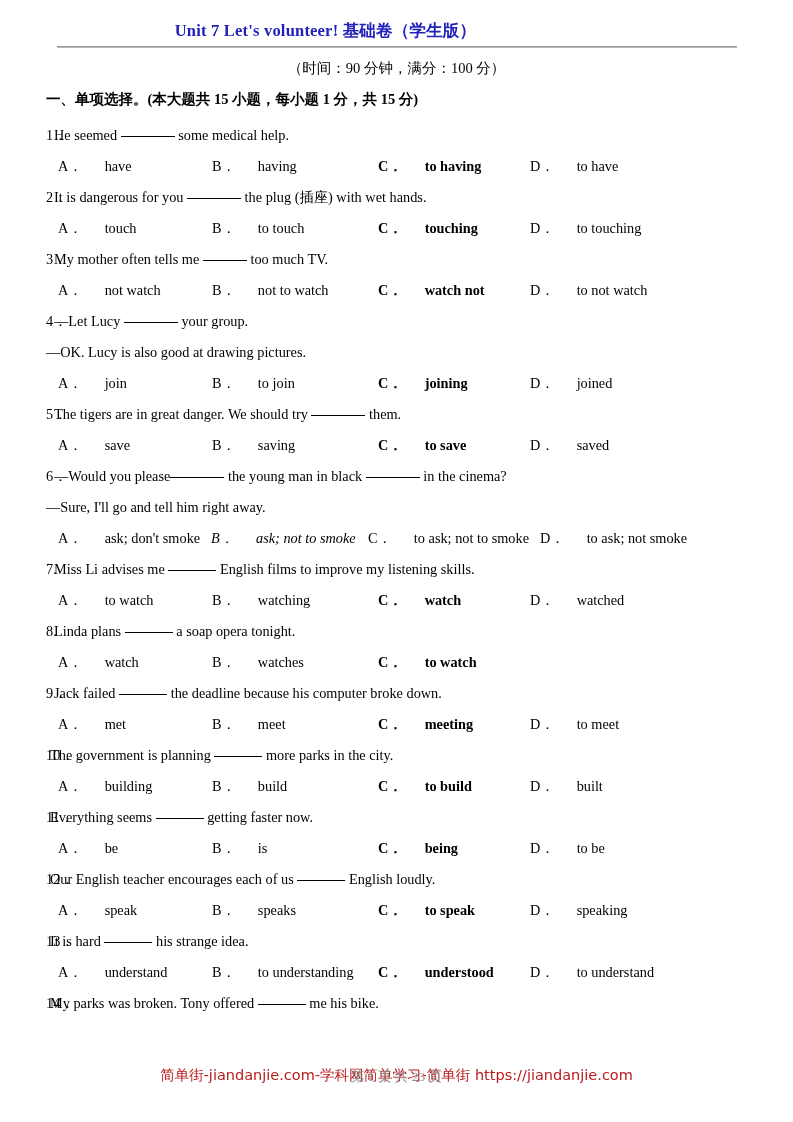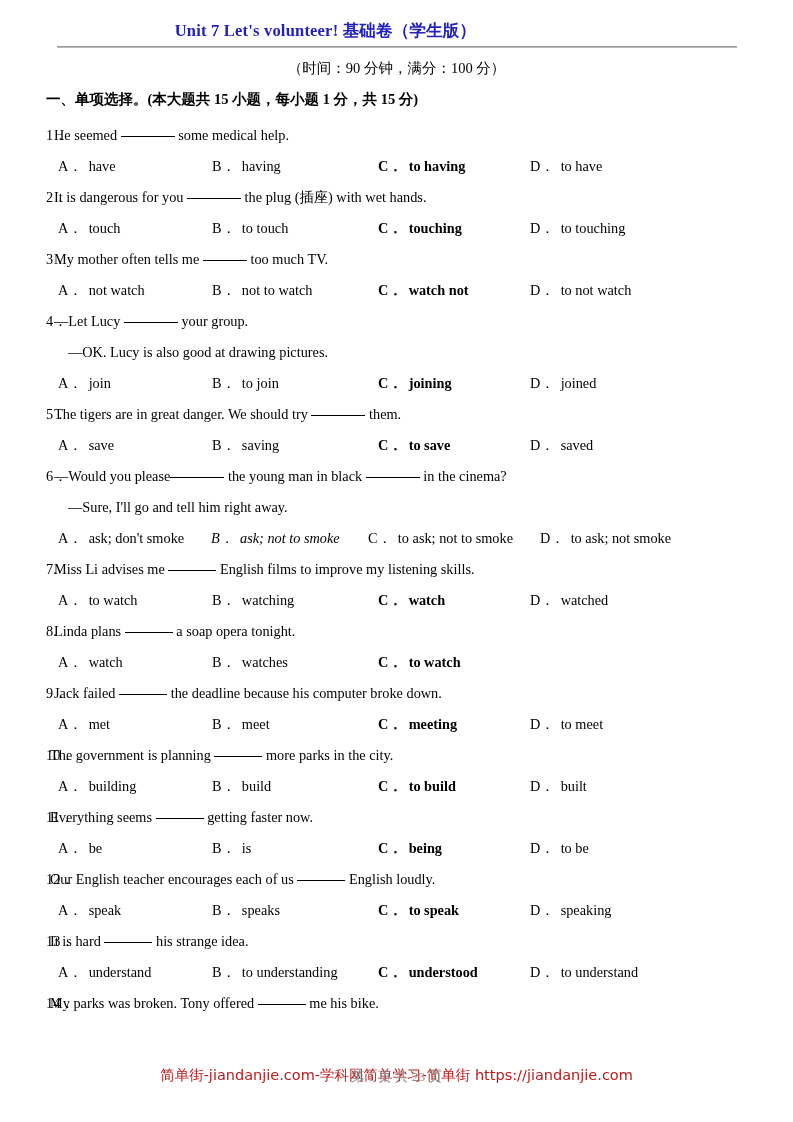--- a/index.html
+++ b/index.html
@@ -79,21 +79,21 @@
 
   .q-stem {
     position: relative;
     font-size: 14.3px;
     line-height: 31px;
     height: 31px;
     padding-left: 54px;
     white-space: nowrap;
   }
   .q-stem.cont {
-    padding-left: 68px;
+    padding-left: 46px;
   }
   .q-num {
     position: absolute;
     left: 46px;
     top: 0;
   }
   .q-stem.wide .q-num { left: 46px; }
   .q-stem.wide { padding-left: 50px; }
 
   .blank {
@@ -113,21 +113,21 @@
     line-height: 31px;
     font-size: 14.3px;
     white-space: nowrap;
   }
   .opt {
     position: absolute;
     top: 0;
     white-space: nowrap;
   }
   .opt .lab { }
-  .opt .txt { margin-left: 6px; text-align: right; }
+  .opt .txt { margin-left: 22px; text-align: right; }
 
   .oc0 { left: 58px; }
   .oc1 { left: 212px; }
   .oc2 { left: 378px; font-weight: bold; }
   .oc3 { left: 530px; }
 
   
   .n0 { left: 58px; }
   .n1 { left: 211px; font-style: italic; }
   .n2 { left: 368px; }

